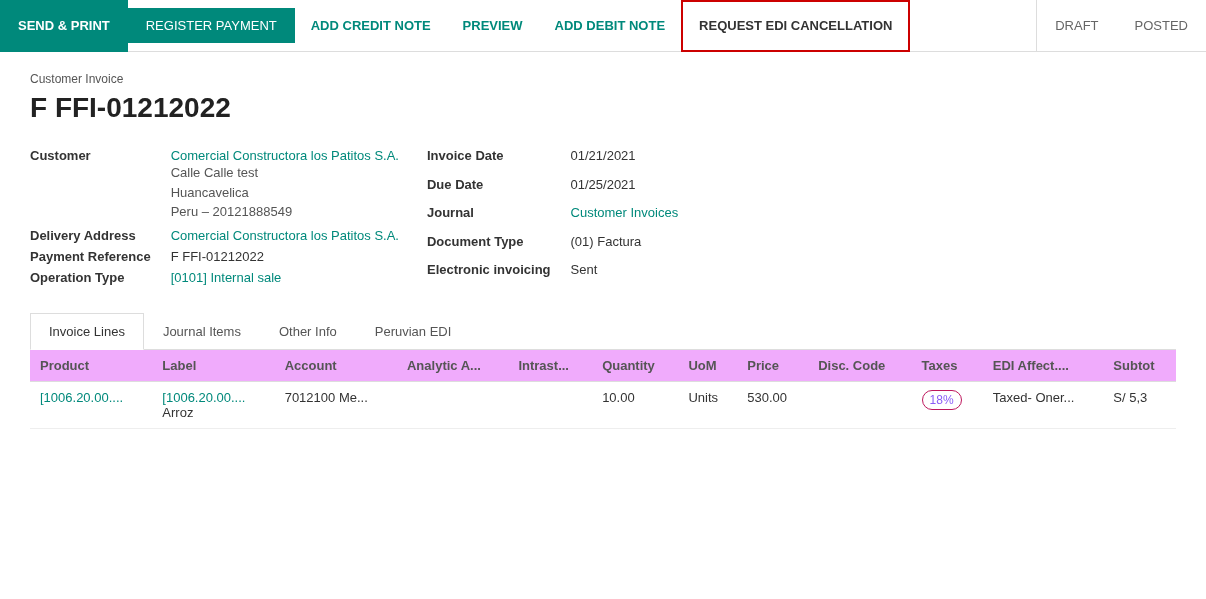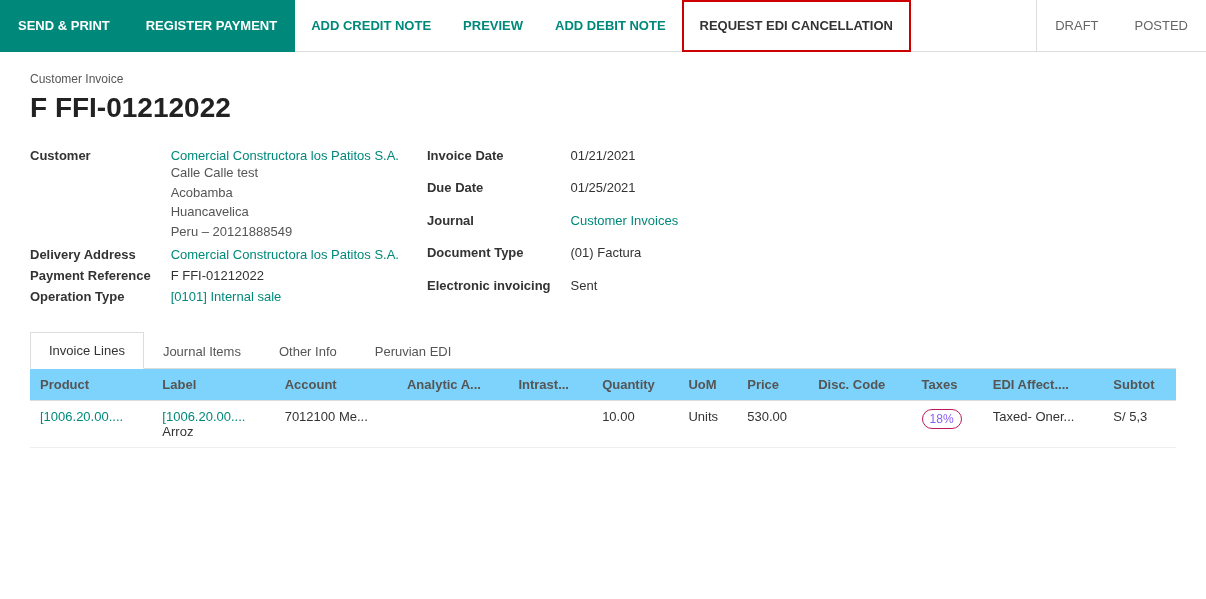--- a/index.html
+++ b/index.html
@@ -23,23 +23,23 @@
       font-size: 13px;
       font-weight: bold;
       cursor: pointer;
       white-space: nowrap;
     }
     .btn-register {
       background: #00897b;
       color: #fff;
       border: none;
       padding: 0 18px;
-      height: 53px;
-      font-size: 13px;
-      font-weight: bold;
+      height: 35px;
+      font-size: 13px;
+      font-weight: normal;
       cursor: pointer;
       white-space: nowrap;
     }
     .btn-text {
       background: none;
       border: none;
       color: #00897b;
       padding: 0 16px;
       height: 52px;
       font-size: 13px;
@@ -148,21 +148,21 @@
     
     .table-container {
       overflow-x: auto;
     }
     table {
       width: 100%;
       border-collapse: collapse;
       font-size: 13px;
     }
     thead tr {
-      background: #7dd3fc;
+      background: #f0abfc;
       border-bottom: 1px solid #ddd;
     }
     th {
       text-align: left;
       padding: 8px 10px;
       color: #555;
       font-weight: bold;
       white-space: nowrap;
     }
     td {
@@ -202,21 +202,20 @@
   <div class="doc-type-label">Customer Invoice</div>
   <div class="doc-title">F FFI-01212022</div>
 
   <div class="info-grid">
 
     <div class="info-left">
       <span class="info-label">Customer</span>
       <div>
         <div class="info-value link">Comercial Constructora los Patitos S.A.</div>
         <div class="info-address">Calle Calle test</div>
-        <div class="info-address">Acobamba</div>
         <div class="info-address">Huancavelica</div>
         <div class="info-address">Peru – 20121888549</div>
       </div>
 
       <span class="info-label">Delivery Address</span>
       <span class="info-value link">Comercial Constructora los Patitos S.A.</span>
 
       <span class="info-label">Payment Reference</span>
       <span class="info-value">F FFI-01212022</span>
 

